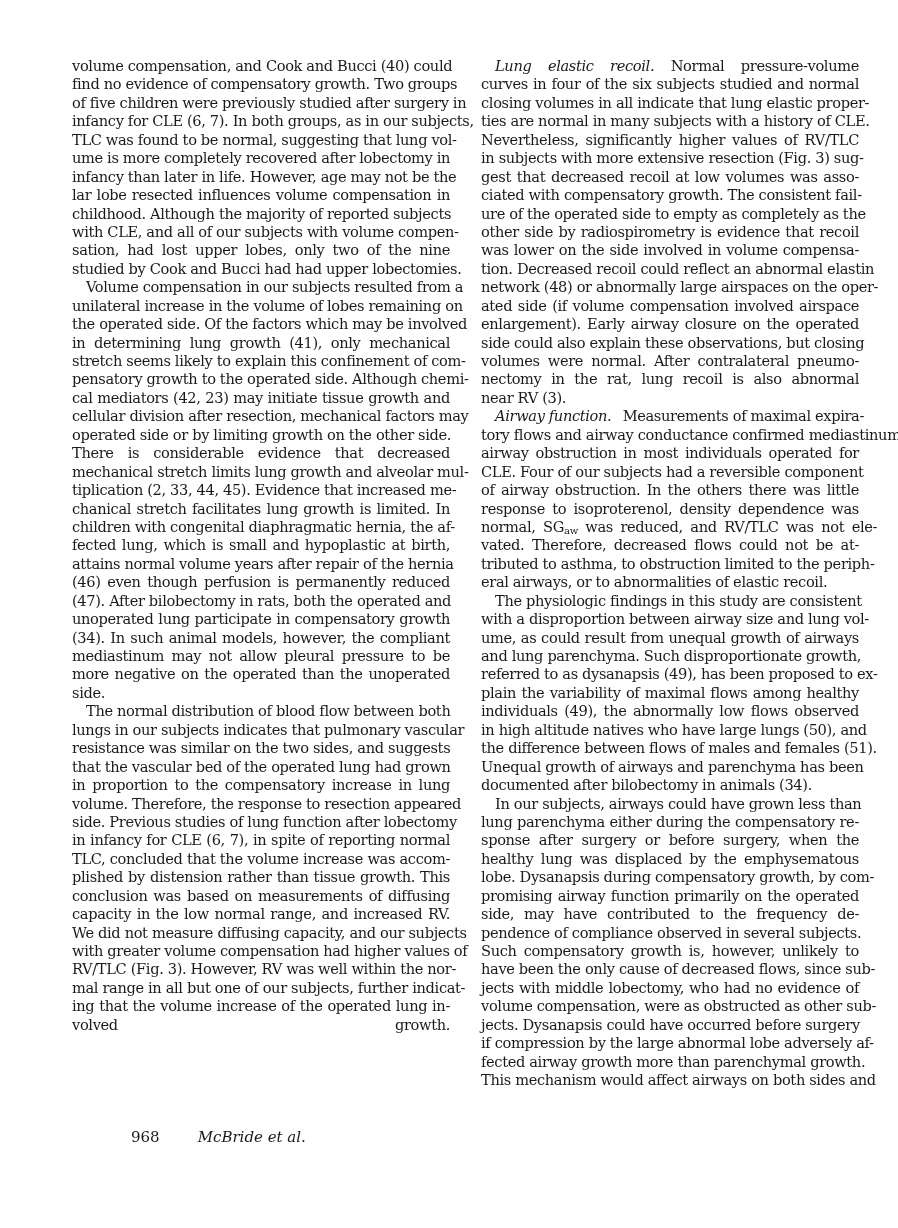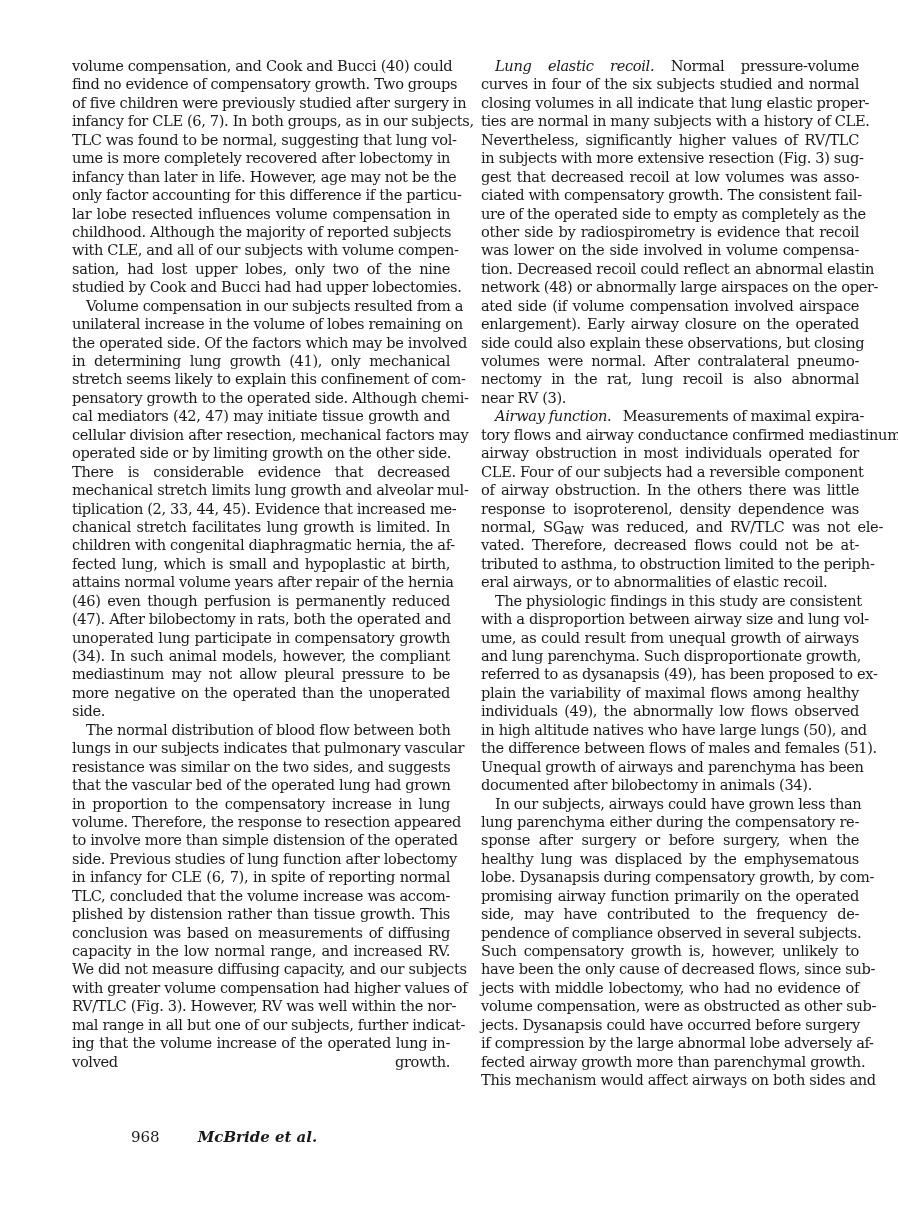--- a/index.html
+++ b/index.html
@@ -5,48 +5,47 @@
   html, body { margin: 0; padding: 0; background: #ffffff; }
   body { width: 898px; height: 1228px; position: relative; overflow: hidden;
          font-family: "DejaVu Serif", "Liberation Serif", serif; color: #1a1a1a; }
   .col { position: absolute; top: 57px; width: 378px; font-size: 14.6px; line-height: 18.45px; }
   .col.left { left: 72px; }
   .col.right { left: 481px; }
   .ln { display: block; text-align: justify; text-align-last: justify; white-space: nowrap; height: 18.45px; overflow: visible; letter-spacing: -0.35px; }
   .ln.last { text-align-last: left; }
   .ln.indent { padding-left: 14px; }
   .it { font-style: italic; }
-  sub { font-size: 14px; vertical-align: -2px; line-height: 0; }
+  sub { font-size: 10px; vertical-align: -2px; line-height: 0; }
   .footer { position: absolute; top: 1128px; left: 84px; font-size: 15px; display: flex; gap: 38px; margin-left: 47px; }
-  .footer .authors { font-style: italic; font-weight: bold; }
+  .footer .authors { font-style: italic; }
 </style>
 </head>
 <body>
 
 <div class="col left" id="leftcol">
     <span class="ln">volume compensation, and Cook and Bucci (40) could</span>
     <span class="ln">find no evidence of compensatory growth. Two groups</span>
     <span class="ln">of five children were previously studied after surgery in</span>
     <span class="ln">infancy for CLE (6, 7). In both groups, as in our subjects,</span>
     <span class="ln">TLC was found to be normal, suggesting that lung vol-</span>
     <span class="ln">ume is more completely recovered after lobectomy in</span>
     <span class="ln">infancy than later in life. However, age may not be the</span>
-    <span class="ln">only factor accounting for this difference if the particu-</span>
     <span class="ln">lar lobe resected influences volume compensation in</span>
     <span class="ln">childhood. Although the majority of reported subjects</span>
     <span class="ln">with CLE, and all of our subjects with volume compen-</span>
     <span class="ln">sation, had lost upper lobes, only two of the nine</span>
     <span class="ln last">studied by Cook and Bucci had had upper lobectomies.</span>
     <span class="ln indent">Volume compensation in our subjects resulted from a</span>
     <span class="ln">unilateral increase in the volume of lobes remaining on</span>
     <span class="ln">the operated side. Of the factors which may be involved</span>
     <span class="ln">in determining lung growth (41), only mechanical</span>
     <span class="ln">stretch seems likely to explain this confinement of com-</span>
     <span class="ln">pensatory growth to the operated side. Although chemi-</span>
-    <span class="ln">cal mediators (42, 47) may initiate tissue growth and</span>
+    <span class="ln">cal mediators (42, 23) may initiate tissue growth and</span>
     <span class="ln">cellular division after resection, mechanical factors may</span>
     <span class="ln">operated side or by limiting growth on the other side.</span>
     <span class="ln">There is considerable evidence that decreased</span>
     <span class="ln">mechanical stretch limits lung growth and alveolar mul-</span>
     <span class="ln">tiplication (2, 33, 44, 45). Evidence that increased me-</span>
     <span class="ln">chanical stretch facilitates lung growth is limited. In</span>
     <span class="ln">children with congenital diaphragmatic hernia, the af-</span>
     <span class="ln">fected lung, which is small and hypoplastic at birth,</span>
     <span class="ln">attains normal volume years after repair of the hernia</span>
     <span class="ln">(46) even though perfusion is permanently reduced</span>
@@ -55,21 +54,20 @@
     <span class="ln">(34). In such animal models, however, the compliant</span>
     <span class="ln">mediastinum may not allow pleural pressure to be</span>
     <span class="ln">more negative on the operated than the unoperated</span>
     <span class="ln last">side.</span>
     <span class="ln indent">The normal distribution of blood flow between both</span>
     <span class="ln">lungs in our subjects indicates that pulmonary vascular</span>
     <span class="ln">resistance was similar on the two sides, and suggests</span>
     <span class="ln">that the vascular bed of the operated lung had grown</span>
     <span class="ln">in proportion to the compensatory increase in lung</span>
     <span class="ln">volume. Therefore, the response to resection appeared</span>
-    <span class="ln">to involve more than simple distension of the operated</span>
     <span class="ln">side. Previous studies of lung function after lobectomy</span>
     <span class="ln">in infancy for CLE (6, 7), in spite of reporting normal</span>
     <span class="ln">TLC, concluded that the volume increase was accom-</span>
     <span class="ln">plished by distension rather than tissue growth. This</span>
     <span class="ln">conclusion was based on measurements of diffusing</span>
     <span class="ln">capacity in the low normal range, and increased RV.</span>
     <span class="ln">We did not measure diffusing capacity, and our subjects</span>
     <span class="ln">with greater volume compensation had higher values of</span>
     <span class="ln">RV/TLC (Fig. 3). However, RV was well within the nor-</span>
     <span class="ln">mal range in all but one of our subjects, further indicat-</span>

